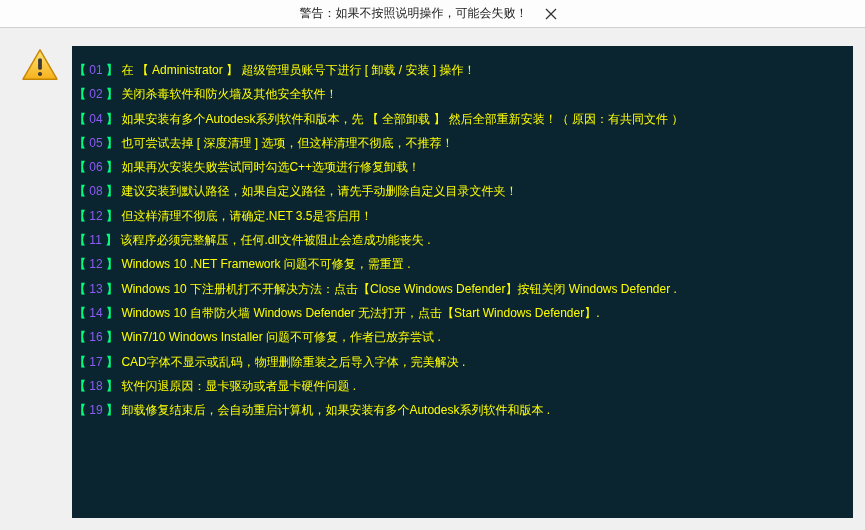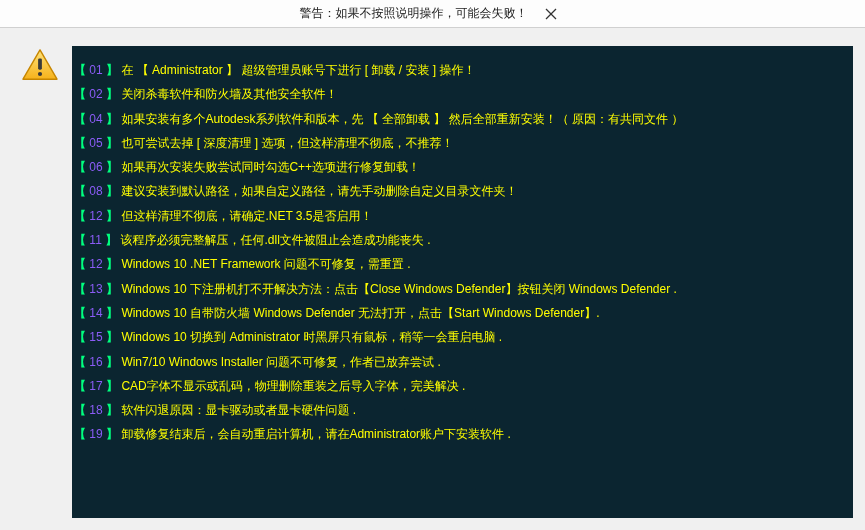--- a/index.html
+++ b/index.html
@@ -106,19 +106,18 @@
       <div class="msg-line"><span class="bracket">【 </span><span class="num">02</span><span class="bracket"> 】 </span><span>关闭杀毒软件和防火墙及其他安全软件！</span></div>
       <div class="msg-line"><span class="bracket">【 </span><span class="num">04</span><span class="bracket"> 】 </span><span>如果安装有多个Autodesk系列软件和版本，先 【 全部卸载 】 然后全部重新安装！（ 原因：有共同文件 ）</span></div>
       <div class="msg-line"><span class="bracket">【 </span><span class="num">05</span><span class="bracket"> 】 </span><span>也可尝试去掉 [ 深度清理 ] 选项，但这样清理不彻底，不推荐！</span></div>
       <div class="msg-line"><span class="bracket">【 </span><span class="num">06</span><span class="bracket"> 】 </span><span>如果再次安装失败尝试同时勾选C++选项进行修复卸载！</span></div>
       <div class="msg-line"><span class="bracket">【 </span><span class="num">08</span><span class="bracket"> 】 </span><span>建议安装到默认路径，如果自定义路径，请先手动删除自定义目录文件夹！</span></div>
       <div class="msg-line"><span class="bracket">【 </span><span class="num">12</span><span class="bracket"> 】 </span><span>但这样清理不彻底，请确定.NET 3.5是否启用！</span></div>
       <div class="msg-line"><span class="bracket">【 </span><span class="num">11</span><span class="bracket"> 】 </span><span>该程序必须完整解压，任何.dll文件被阻止会造成功能丧失 .</span></div>
       <div class="msg-line"><span class="bracket">【 </span><span class="num">12</span><span class="bracket"> 】 </span><span>Windows 10 .NET Framework 问题不可修复，需重置 .</span></div>
       <div class="msg-line"><span class="bracket">【 </span><span class="num">13</span><span class="bracket"> 】 </span><span>Windows 10 下注册机打不开解决方法：点击【Close Windows Defender】按钮关闭 Windows Defender .</span></div>
       <div class="msg-line"><span class="bracket">【 </span><span class="num">14</span><span class="bracket"> 】 </span><span>Windows 10 自带防火墙 Windows Defender 无法打开，点击【Start Windows Defender】.</span></div>
-      <div class="msg-line"><span class="bracket">【 </span><span class="num">15</span><span class="bracket"> 】 </span><span>Windows 10 切换到 Administrator 时黑屏只有鼠标，稍等一会重启电脑 .</span></div>
       <div class="msg-line"><span class="bracket">【 </span><span class="num">16</span><span class="bracket"> 】 </span><span>Win7/10 Windows Installer 问题不可修复，作者已放弃尝试 .</span></div>
       <div class="msg-line"><span class="bracket">【 </span><span class="num">17</span><span class="bracket"> 】 </span><span>CAD字体不显示或乱码，物理删除重装之后导入字体，完美解决 .</span></div>
       <div class="msg-line"><span class="bracket">【 </span><span class="num">18</span><span class="bracket"> 】 </span><span>软件闪退原因：显卡驱动或者显卡硬件问题 .</span></div>
-      <div class="msg-line"><span class="bracket">【 </span><span class="num">19</span><span class="bracket"> 】 </span><span>卸载修复结束后，会自动重启计算机，请在Administrator账户下安装软件 .</span></div>
+      <div class="msg-line"><span class="bracket">【 </span><span class="num">19</span><span class="bracket"> 】 </span><span>卸载修复结束后，会自动重启计算机，如果安装有多个Autodesk系列软件和版本 .</span></div>
     </div>
 </div>
 
 </body></html>

